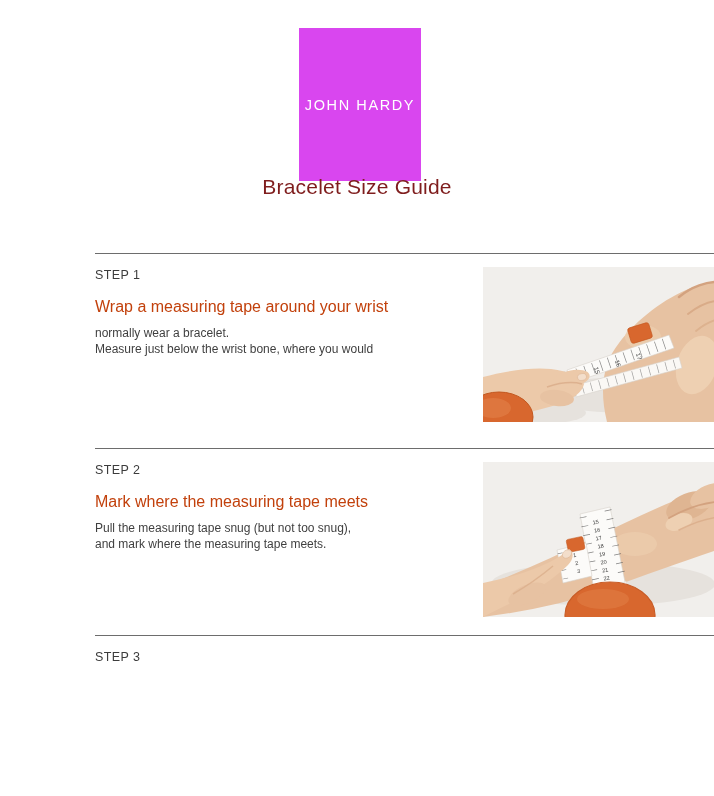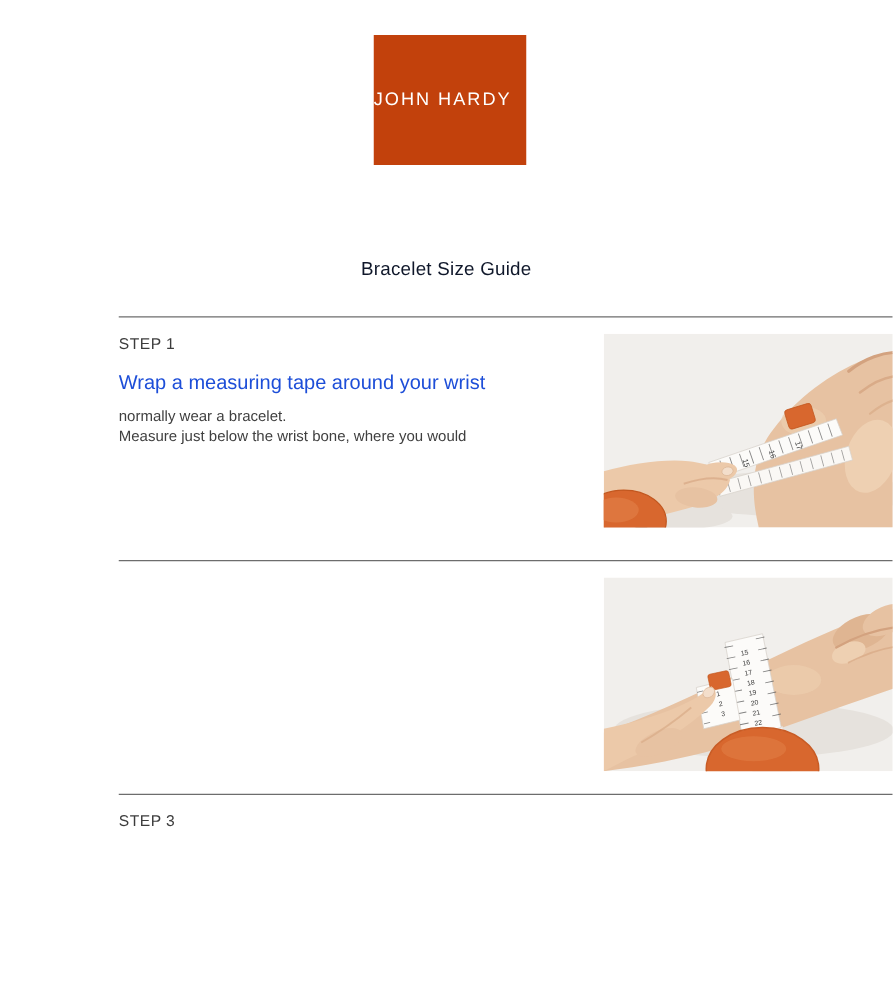--- a/index.html
+++ b/index.html
@@ -1,44 +1,44 @@
 <!DOCTYPE html>
 <html><head>
 <meta charset="utf-8">
 <style>
   * { margin:0; padding:0; box-sizing:border-box; }
   html,body { width:714px; height:796px; background:#ffffff; overflow:hidden; }
   body { position:relative; font-family:"Liberation Sans", sans-serif; color:#3c3c3c; }
 
   .logo-block{
-    position:absolute; left:299px; top:28px; width:122px; height:104px;
-    background:#c2410c; display:flex; align-items:center; justify-content:flex-start;
+    position:absolute; left:299px; top:28px; width:122px; height:153px;
+    background:#d946ef; display:flex; align-items:center; justify-content:center;
   }
   .logo-text{
     color:#ffffff; font-size:14.5px; font-weight:500; letter-spacing:1.6px; white-space:nowrap;
   }
   .page-title{
     position:absolute; top:175px; left:0; width:714px; text-align:center;
-    font-size:15px; letter-spacing:0.2px; color:#0f172a;margin-top:32px;
+    font-size:21px; letter-spacing:0.2px; color:#7f1d1d;
   }
 
   .steps{ position:absolute; left:47px; top:0; width:628px; height:796px; }
   .step{ position:absolute; left:0; width:628px; padding-top:15px;margin-left:48px; }
   .step-1{ top:253px; height:195px; }
   .step-2{ top:448px; height:187px; }
   .step-3{ top:635px; height:152px; }
 
   .divider{
     position:absolute; top:0; left:0; width:100%; height:0;
     border-top:1.5px solid #6d6d6d;
   }
 
   .step-text{ width:382px; }
   .step-label{ font-size:12.5px; line-height:15px; letter-spacing:0.4px; color:#3c3c3c; }
-  .step-heading{ margin-top:14px; font-size:16px; line-height:20px; font-weight:400; color:#1d4ed8; }
+  .step-heading{ margin-top:14px; font-size:16px; line-height:20px; font-weight:400; color:#c2410c; }
   .step-body{ margin-top:9px; font-size:12px; line-height:15.5px; color:#3f3f3f; }
   .step-body span{ display:block; }
 
   .step-photo{
     position:absolute; top:14px; left:388px; width:240px; height:155px; display:block;
   }
   .step-photo text{ font-family:"Liberation Sans", sans-serif; fill:#3a3a3a; }
 </style>
 </head>
 <body>
@@ -105,20 +105,28 @@
       </g>
       <g>
         <ellipse cx="16" cy="150" rx="34" ry="25" fill="#d8672e" stroke="#c2571f" stroke-width="1"></ellipse>
         <ellipse cx="10" cy="141" rx="18" ry="10" fill="#e07a42" opacity="0.8"></ellipse>
       </g>
     </svg>
   </section>
 
   <section class="step step-2">
     <div class="divider"></div>
+    <div class="step-text">
+      <div class="step-label">STEP 2</div>
+      <div class="step-heading">Mark where the measuring tape meets</div>
+      <div class="step-body">
+        <span>Pull the measuring tape snug (but not too snug),</span>
+        <span>and mark where the measuring tape meets.</span>
+      </div>
+    </div>
 
     <svg class="step-photo" viewBox="0 0 240 155">
       <rect width="240" height="155" fill="#f1efec"></rect>
       <ellipse cx="120" cy="122" rx="112" ry="22" fill="#e6e2dd"></ellipse>
       <g>
         <path d="M0 155 L0 124 C34 112 72 94 108 77 C146 59 185 40 214 30 C228 25 238 24 240 26 L240 86 C205 98 165 112 124 127 C84 141 40 150 0 155 Z" fill="#e7c2a2"></path>
         <ellipse cx="206" cy="44" rx="24" ry="13" fill="#dfb592" transform="rotate(-22 206 44)"></ellipse>
         <ellipse cx="226" cy="34" rx="20" ry="11" fill="#e7c2a2" transform="rotate(-24 226 34)"></ellipse>
         <ellipse cx="196" cy="60" rx="14" ry="8" fill="#eed0b2" transform="rotate(-20 196 60)"></ellipse>
         <path d="M186 56 C200 48 216 42 232 40" stroke="#d3a27f" stroke-width="1.8" fill="none" stroke-linecap="round"></path>

